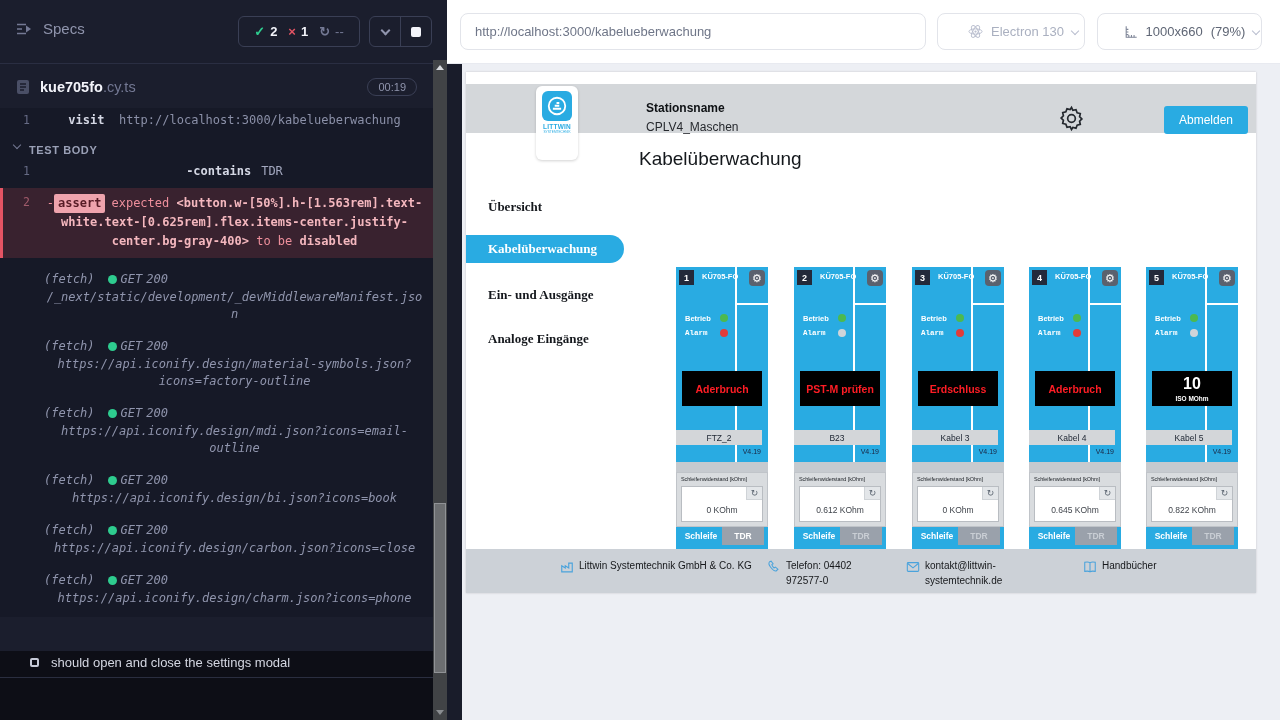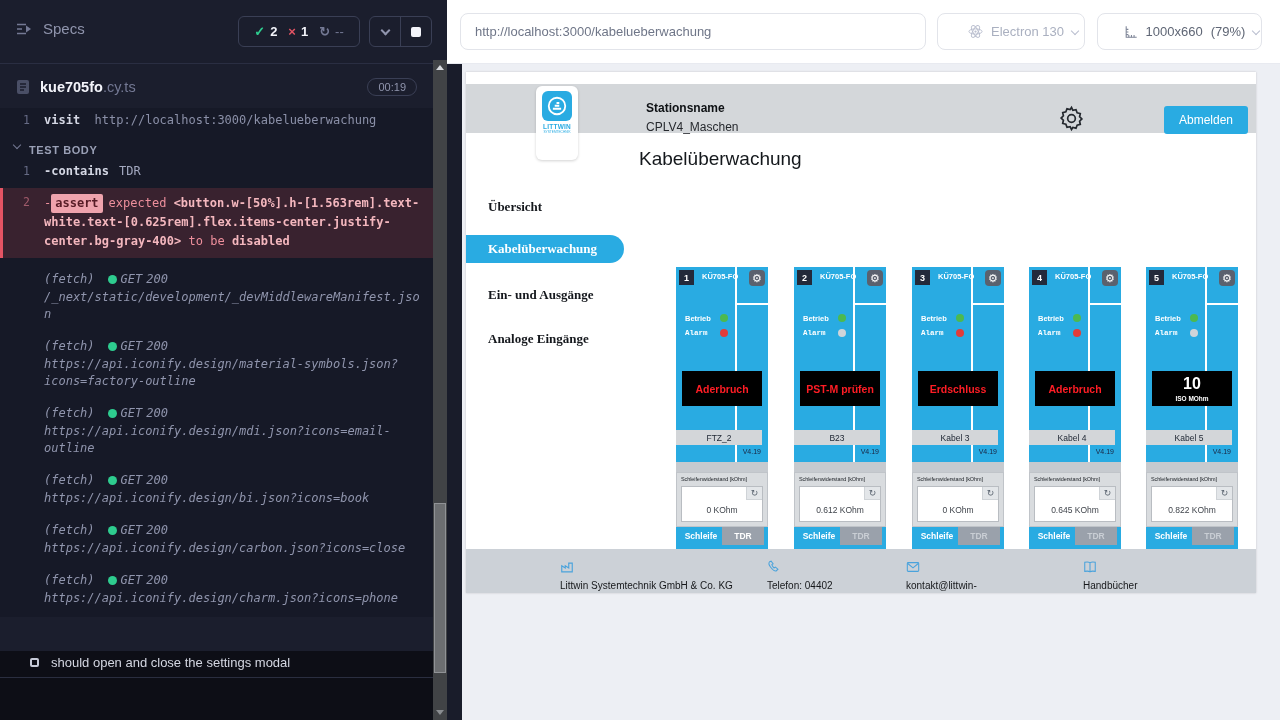--- a/index.html
+++ b/index.html
@@ -26,21 +26,21 @@
 
   .spec-row { position:absolute; left:0; top:64px; width:433px; height:46px; display:flex; align-items:center; padding:0 16px; gap:10px; }
   .spec-name { font-size:14.5px; font-weight:bold; color:#f3f4fa; }
   .spec-ext { font-size:14.5px; color:#747994; font-weight:normal; }
   .time-pill { margin-left:auto; border:1px solid #3a3f55; border-radius:11px; padding:2px 10px; font-size:11px; color:#9095ad; }
 
   .cmd-log { position:absolute; left:0; top:108px; width:433px; background:#161927; padding:2px 0 8px;
              font-family:"DejaVu Sans Mono", monospace; font-size:12px; }
   .cmd-row { display:flex; padding:2px 0; cursor:pointer; }
   .cmd-num { flex:none; width:44px; text-align:right; padding-right:14px; color:#666b85; font-size:11.5px; padding-top:1px; }
-  .cmd-content { flex:1; padding-right:8px; color:#9095ad; line-height:17px; overflow-wrap:anywhere; }
+  .cmd-content { flex:1; padding-right:8px; color:#9095ad; line-height:17px; overflow-wrap:anywhere;text-align:center; }
   .cmd-name { font-weight:bold; color:#d4d7e4; }
   .cmd-url { color:#8b90a8; }
   .cmd-arg { color:#a3a8bf; margin-left:10px; }
   .section-hdr { display:flex; align-items:flex-start; gap:9px; margin:13px 0 5px 14px; cursor:pointer; }
   .section-chev { width:6px; height:6px; border-right:1.8px solid #747994; border-bottom:1.8px solid #747994; transform:rotate(45deg); margin-top:-2px; }
   .section-label { font-size:11px; font-weight:bold; letter-spacing:.6px; color:#9aa0b6; font-family:"Liberation Sans",sans-serif; }
   .assert-row { margin-top:6px; background:#39222f; border-left:3px solid var(--fail-red,#e45464); padding:6px 0 7px; }
   .assert-row .cmd-num { width:41px; color:#a15b6b; }
   .assert-row .cmd-content { color:#ee8f9c; line-height:19px; }
   .assert-badge { display:inline-block; background:#efa3ad; color:#571c26; font-weight:bold; border-radius:2px; padding:0 4px; margin-right:6px; }
@@ -120,21 +120,21 @@
   .loop-box { position:absolute; left:4px; right:4px; top:13px; height:36px; background:#fff; border:1px solid #b9bdc2; }
   .refresh { position:absolute; top:0; right:0; width:16px; height:13px; background:#e3e6e9; border-left:1px solid #cfd3d7; border-bottom:1px solid #cfd3d7; color:#5a6470; font-size:9px; display:flex; align-items:center; justify-content:center; cursor:pointer; }
   .loop-value { position:absolute; left:0; right:0; bottom:6px; text-align:center; font-size:8.5px; color:#40454c; }
   .btns { position:absolute; left:4px; right:4px; top:260px; height:18px; display:flex; }
   .btn { flex:1; display:flex; align-items:center; justify-content:center; font-size:8.5px; font-weight:bold; cursor:pointer; }
   .btn-schleife { background:var(--accent,#29abe2); color:#fff; }
   .btn-tdr { background:#9aa1ab; color:#fff; }
   .btn-tdr.disabled { color:#c9ced4; }
 
   .app-footer { position:absolute; left:0; right:0; top:477px; height:44px; background:#ccd1d7; z-index:5; }
-  .fg { position:absolute; top:10px; display:flex; gap:5px; align-items:flex-start;flex-direction:column; }
+  .fg { position:absolute; top:10px; display:flex; gap:5px; align-items:flex-start; }
   .fg-text { font-size:10px; line-height:1.45; color:#16181b; }
   .fg svg { flex:none; margin-top:1px; }
 </style>
 </head>
 <body>
 
 <div id="stage">
 
   <div class="reporter">
     <div class="rep-header">

